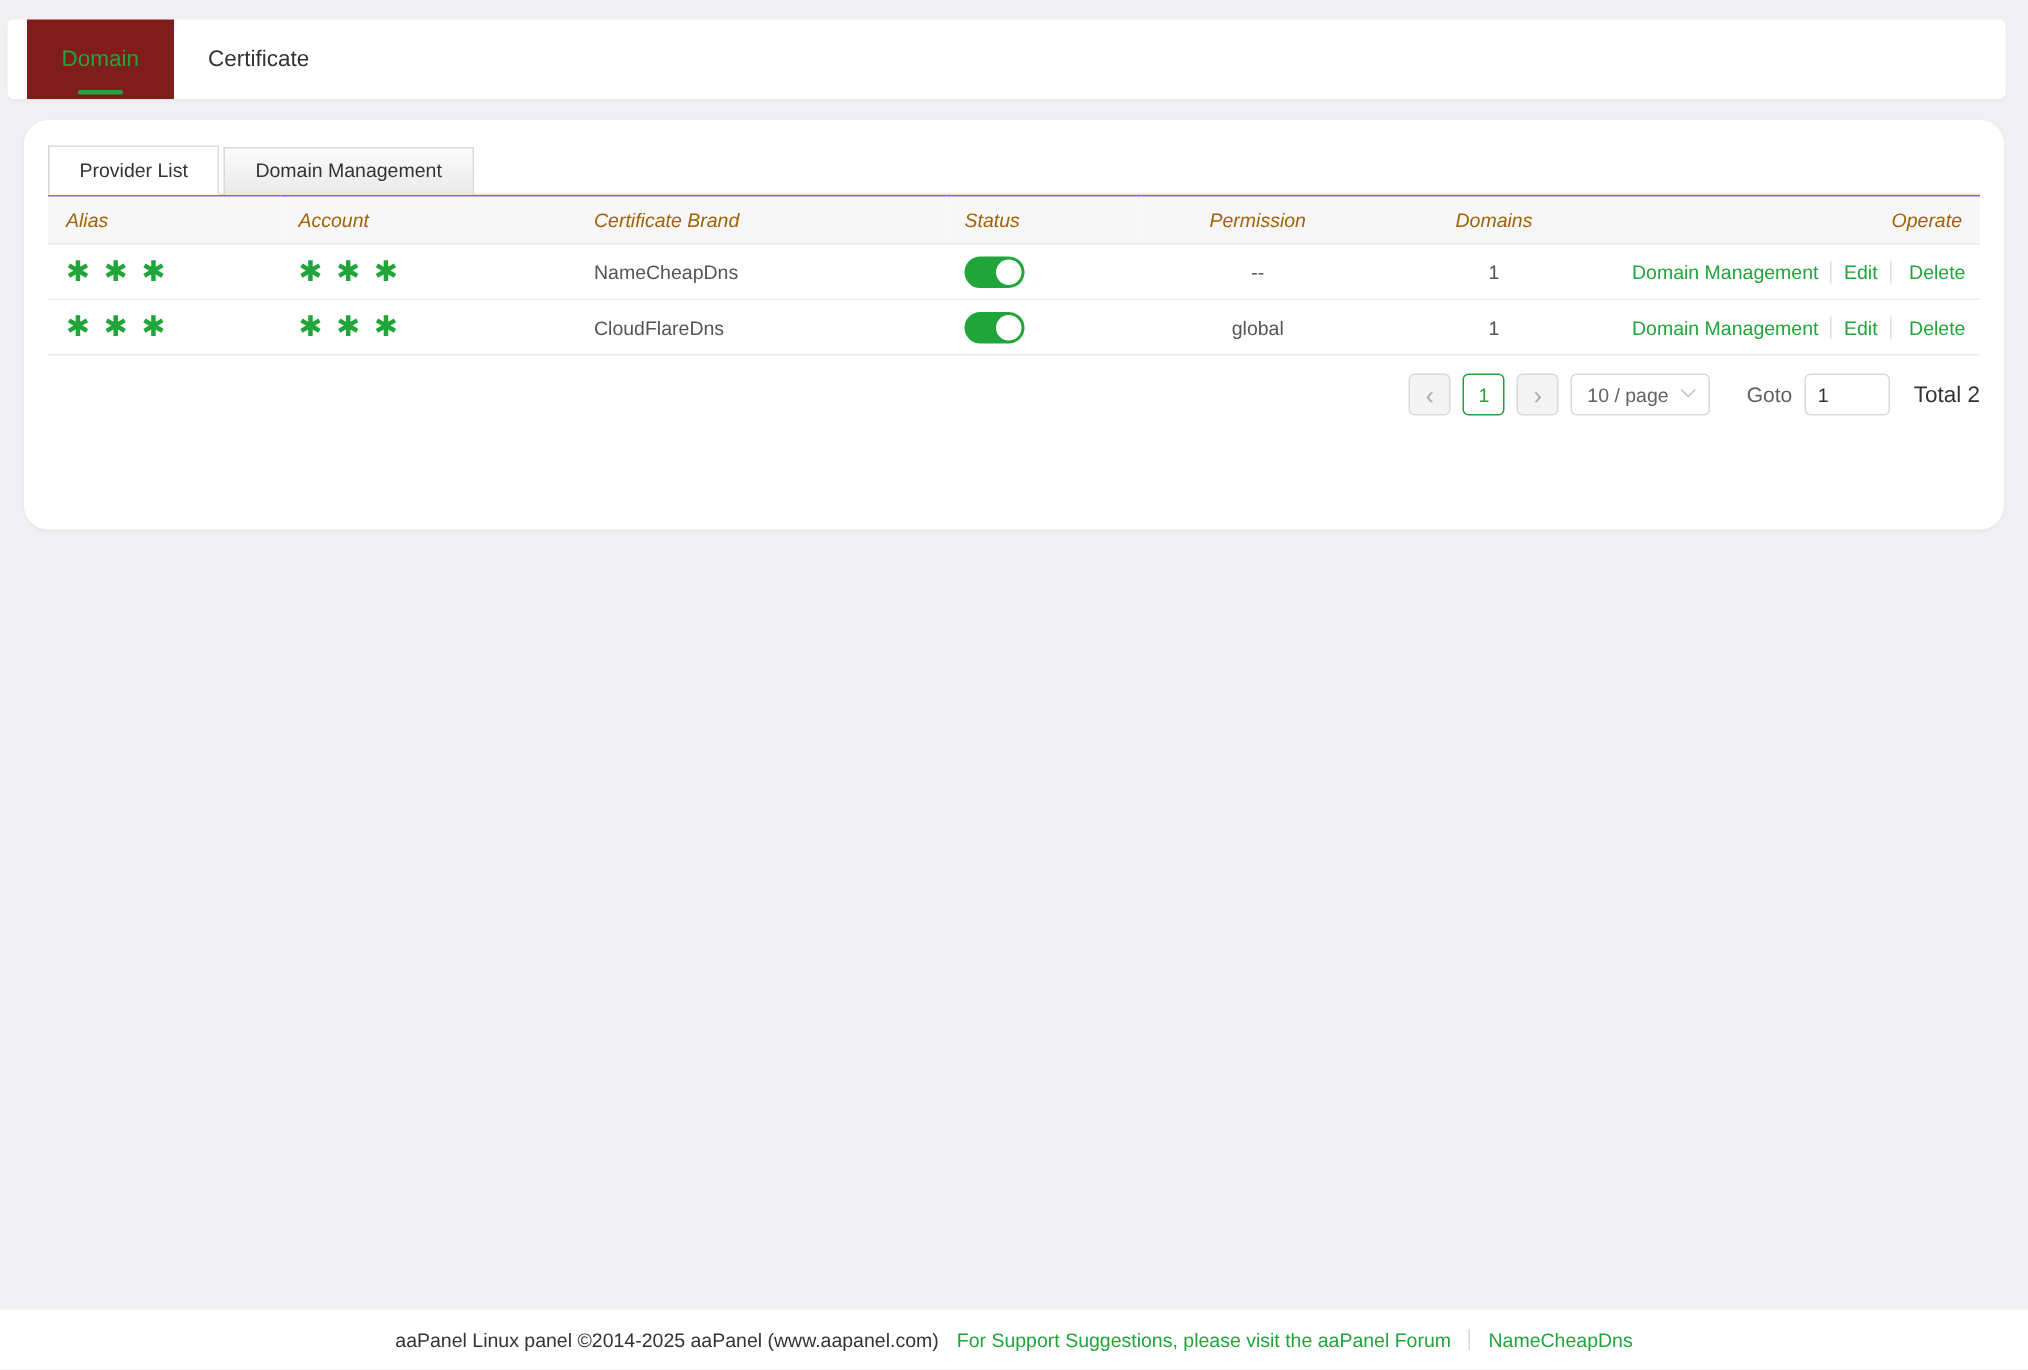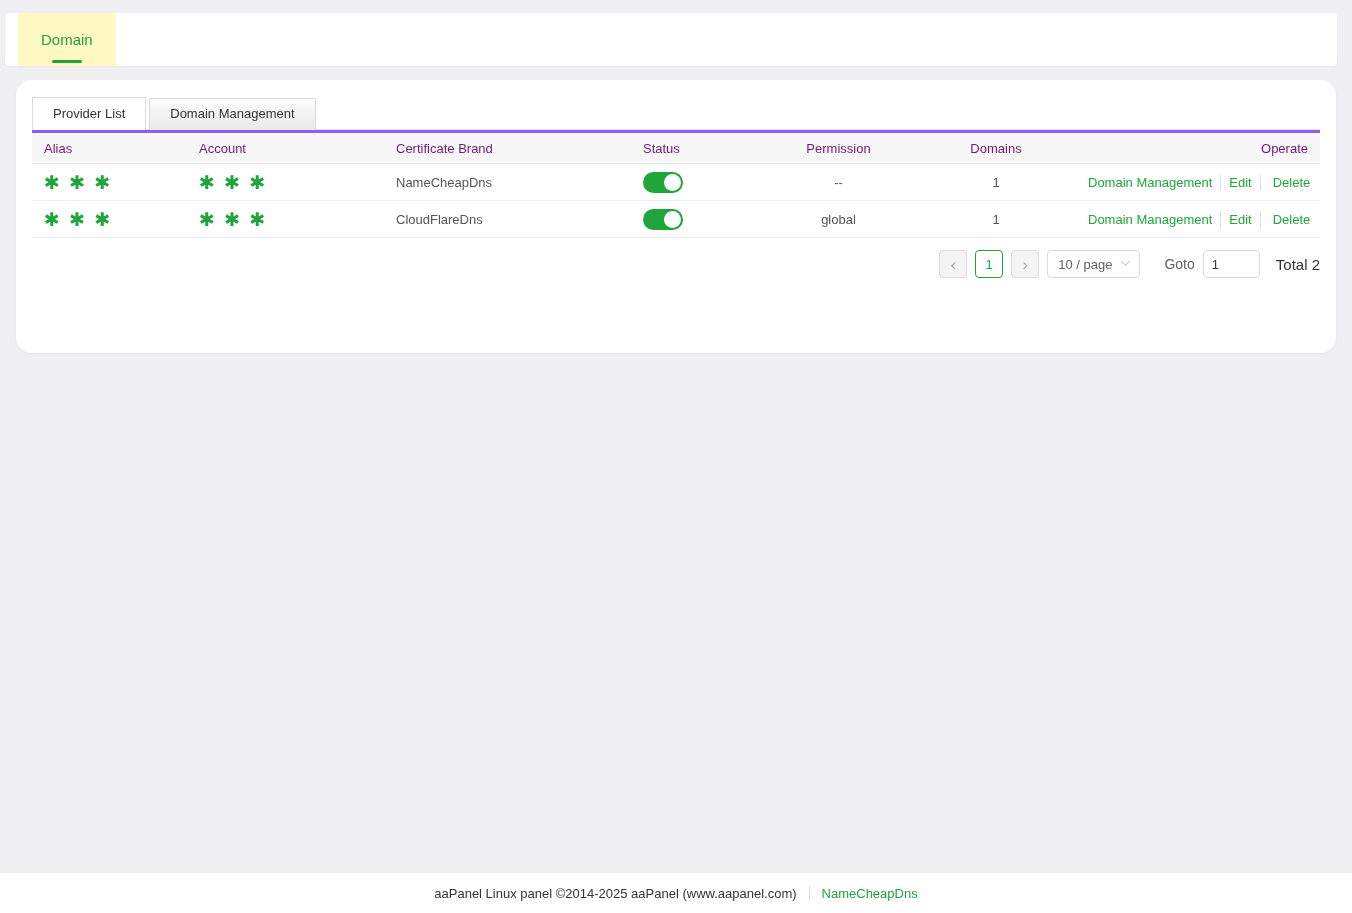--- a/index.html
+++ b/index.html
@@ -16,21 +16,21 @@
   .top-bar {
     position:absolute; left:5px; top:13px; right:15px; height:53px;
     background:#fff; border-radius:4px;
     display:flex; align-items:stretch; padding-left:13px;
     box-shadow:0 1px 2px rgba(0,0,0,.03);
   }
   .top-tab {
     position:relative; display:flex; align-items:center;
     padding:0 23px; font-size:15px; color:#333; cursor:pointer;
   }
-  .top-tab.active { background:#fef9c3; color:#20a53a; }
+  .top-tab.active { background:#7f1d1d; color:#20a53a; }
   .top-tab .underline {
     position:absolute; left:50%; bottom:3px; transform:translateX(-50%);
     width:30px; height:3px; background:#20a53a; border-radius:2px;
   }
 
   
   .card {
     position:absolute; left:16px; top:80px; right:16px; height:273px;
     background:#fff; border-radius:16px;
     box-shadow:0 1px 3px rgba(0,0,0,.05);
@@ -53,23 +53,23 @@
   .btn-green {
     display:inline-block; margin:15px 16px 15px 16px; height:30px;
     padding:0 14px; background:#20a53a; border:none; border-radius:3px;
     color:#fff; font-size:13px; font-family:inherit; cursor:pointer;
   }
 
   
   .table-wrap { margin:0 16px; }
   table { width:100%; border-collapse:collapse; table-layout:fixed; font-size:13px; }
   thead th {
-    background:#f7f7f7; height:32px; font-weight:normal; color:#701a75;
+    background:#f7f7f7; height:32px; font-weight:normal; color:#a16207;
     text-align:left; padding:0 12px;
-    border-top:3px solid #8b5cf6; border-bottom:1px solid #e8e8e8;
+    border-top:1px solid #8b5cf6; border-bottom:1px solid #e8e8e8;font-style:italic;
   }
   tbody td {
     height:37px; padding:0 12px; color:#555;
     border-bottom:1px solid #ebebeb; text-align:left; vertical-align:middle;
     white-space:nowrap; overflow:hidden;
   }
   th.center, td.cell-center { text-align:center; }
   th.right,  td.cell-right  { text-align:right; }
   td.masked { color:#20a53a; font-size:19px; font-weight:bold; letter-spacing:2px; }
 
@@ -123,20 +123,23 @@
   .footer a { color:#20a53a; text-decoration:none; cursor:pointer; }
   .footer .divider { width:1px; height:14px; background:#d8d8d8; }
 </style>
 </head>
 <body>
 
 <div class="top-bar">
   <div class="top-tab active">
     <span>Domain</span>
     <span class="underline"></span>
+  </div>
+  <div class="top-tab">
+    <span>Certificate</span>
   </div>
 </div>
 
 <div class="card">
 
   <div class="inner-tabs">
     <div class="inner-tab active">Provider List</div>
     <div class="inner-tab inactive">Domain Management</div>
   </div>
 
@@ -200,15 +203,16 @@
     </div>
     <span class="goto-label">Goto</span>
     <input class="goto-input" type="text" value="1" style="">
     <span class="total-text">Total 2</span>
   </div>
 
 </div>
 
 <div class="footer">
   <span class="copyright">aaPanel Linux panel ©2014-2025 aaPanel (www.aapanel.com)</span>
+  <a>For Support Suggestions, please visit the aaPanel Forum</a>
   <span class="divider"></span>
   <a>NameCheapDns</a>
 </div>
 
 </body></html>

